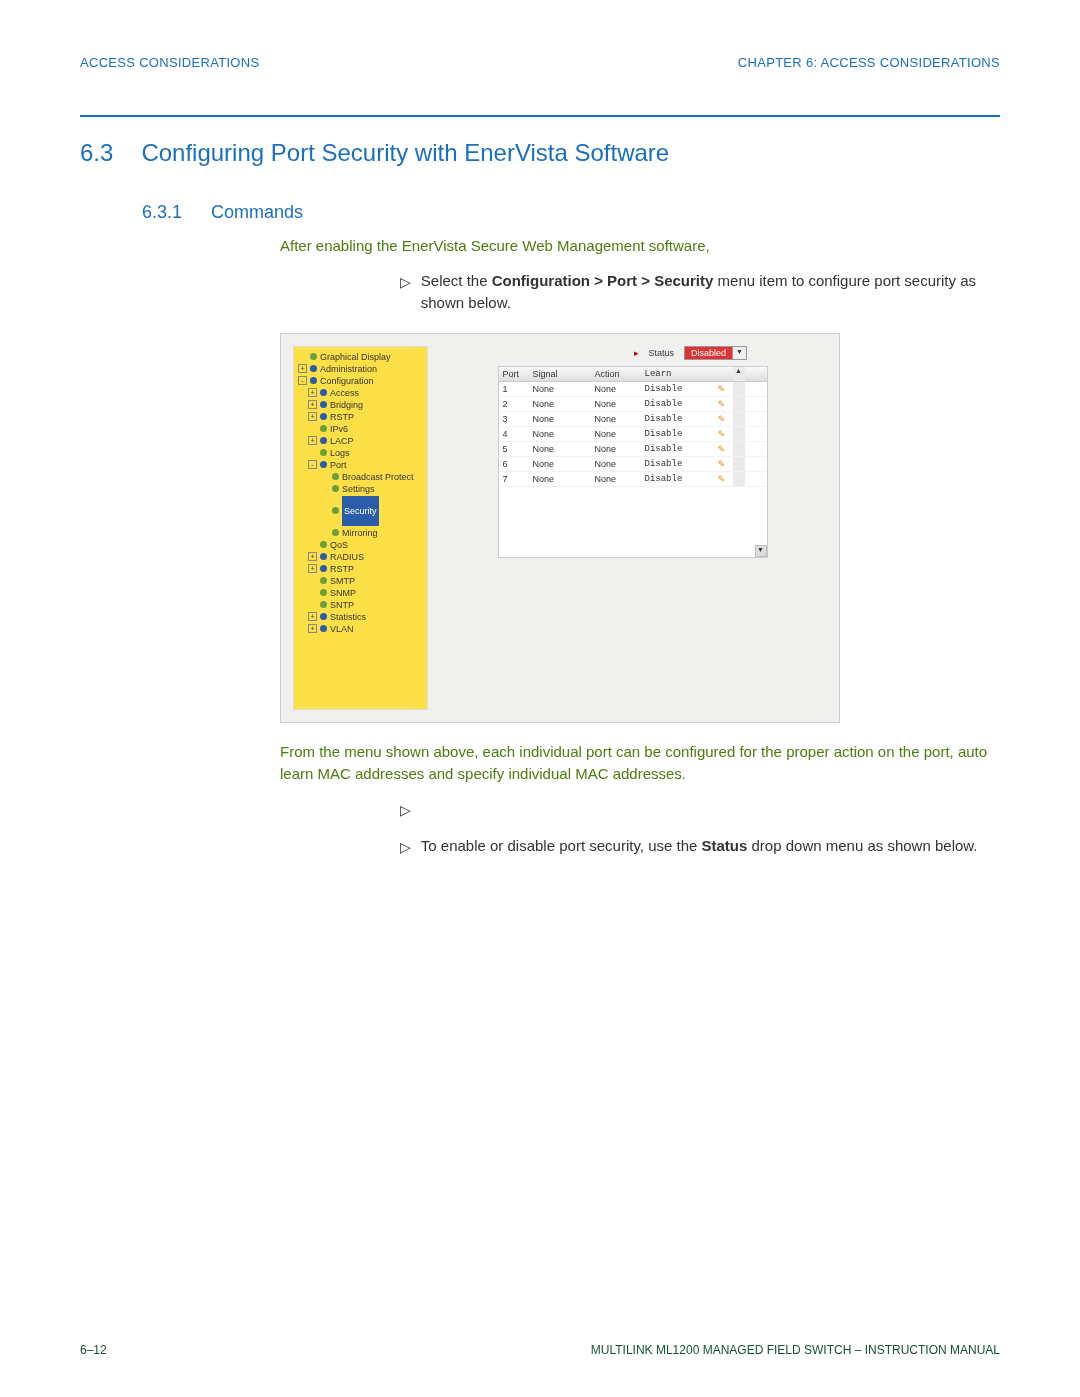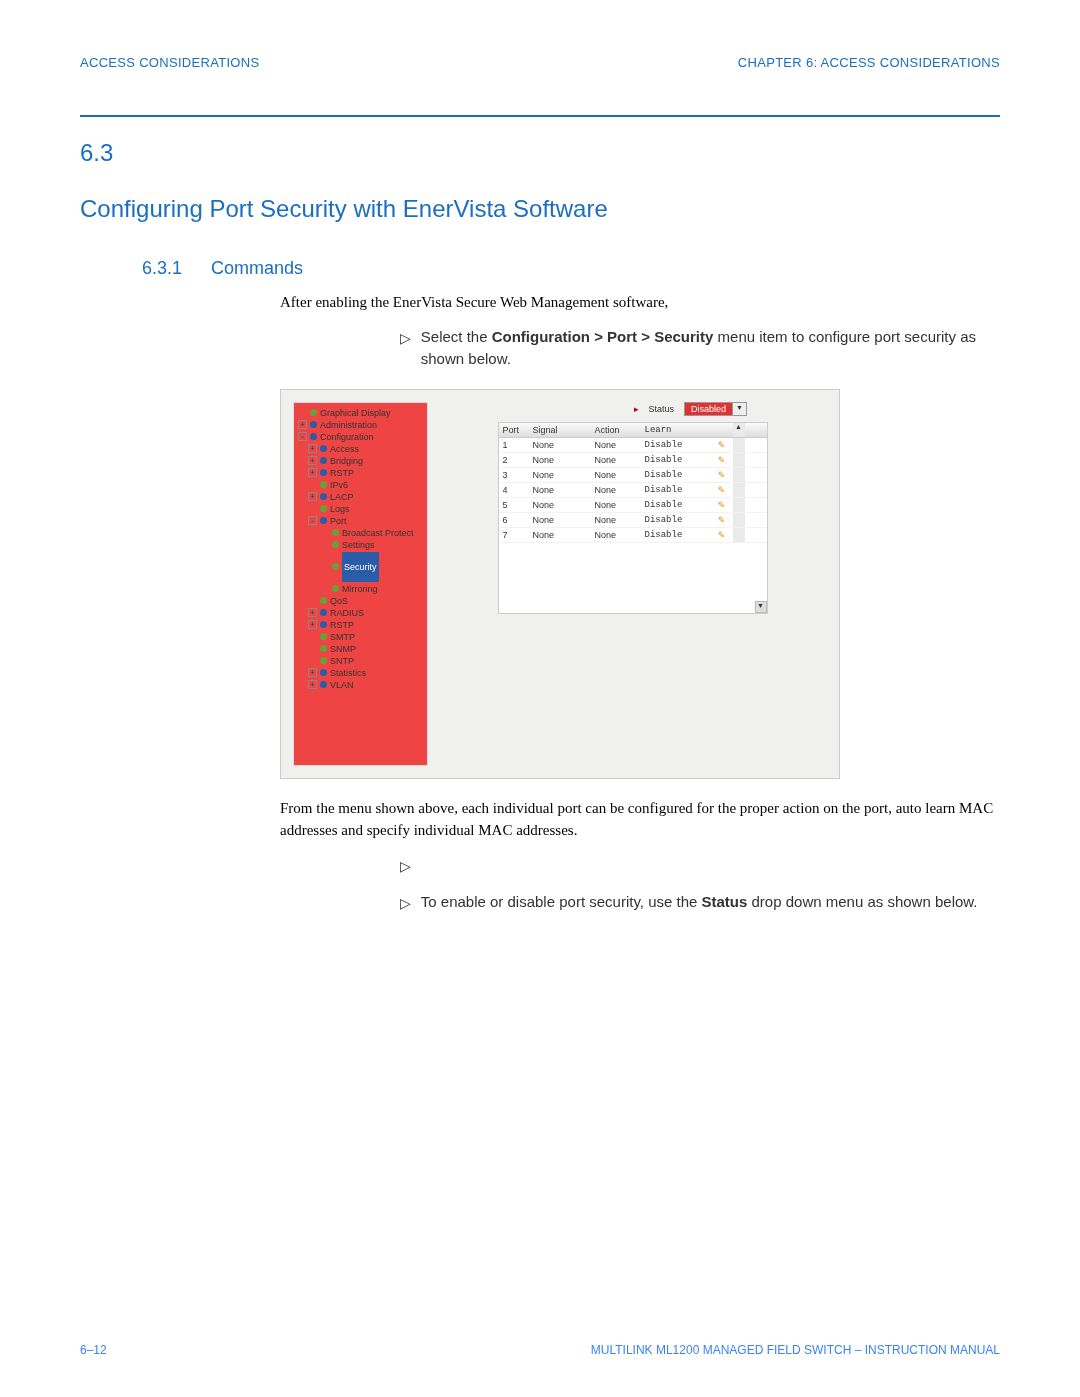--- a/index.html
+++ b/index.html
@@ -24,38 +24,36 @@
     border-top: 2px solid #1a6fc0;
     margin-bottom: 22px;
   }
   .section-title {
     font-size: 24px;
     color: #1a6fc0;
     font-weight: 500;
     display: flex;
     gap: 28px;
     margin-bottom: 35px;
-    flex-direction: column;
   }
   .subsection {
     display: flex;
     gap: 29px;
     margin-left: 62px;
     font-size: 18px;
     color: #1a6fc0;
     font-weight: 500;
     margin-bottom: 12px;
   }
   .body-text {
     margin-left: 200px;
     font-size: 15px;
-    color: #000000;
+    color: #4d7c0f;
     margin-bottom: 12px;
     line-height: 1.5;
-    font-family: Liberation Serif, serif;
   }
   .step {
     margin-left: 320px;
     font-size: 15px;
     color: #333;
     line-height: 1.5;
     margin-bottom: 14px;
     display: flex;
     gap: 10px;
   }
@@ -75,21 +73,21 @@
     margin-bottom: 18px;
     position: relative;
   }
   .app {
     display: flex;
     gap: 10px;
     height: 100%;
   }
   .tree {
     width: 135px;
-    background: #ef4444;
+    background: #fde047;
     border: 1px solid #ddd;
     font-size: 9px;
     padding: 4px 2px;
     font-family: Arial, sans-serif;
     color: #333;
     overflow: hidden;
   }
   .tree-item {
     white-space: nowrap;
     padding: 1px 2px;
@@ -210,21 +208,21 @@
   .table-body { height: 175px; position: relative; }
   .scroll-thumb-bot { position: absolute; right:0; bottom:0; width:12px; height:12px; background:#ddd; border:1px solid #bbb; font-size:7px; text-align:center; }
   .footer {
     position: absolute;
     bottom: 40px;
     left: 80px;
     right: 80px;
     display: flex;
     justify-content: space-between;
     font-size: 12px;
-    color: #3b82f6;
+    color: #14532d;
   }
   .pencil {
     display: inline-block;
     width: 14px;
     height: 14px;
     vertical-align: middle;
   }
 </style>
 </head>
 <body>

